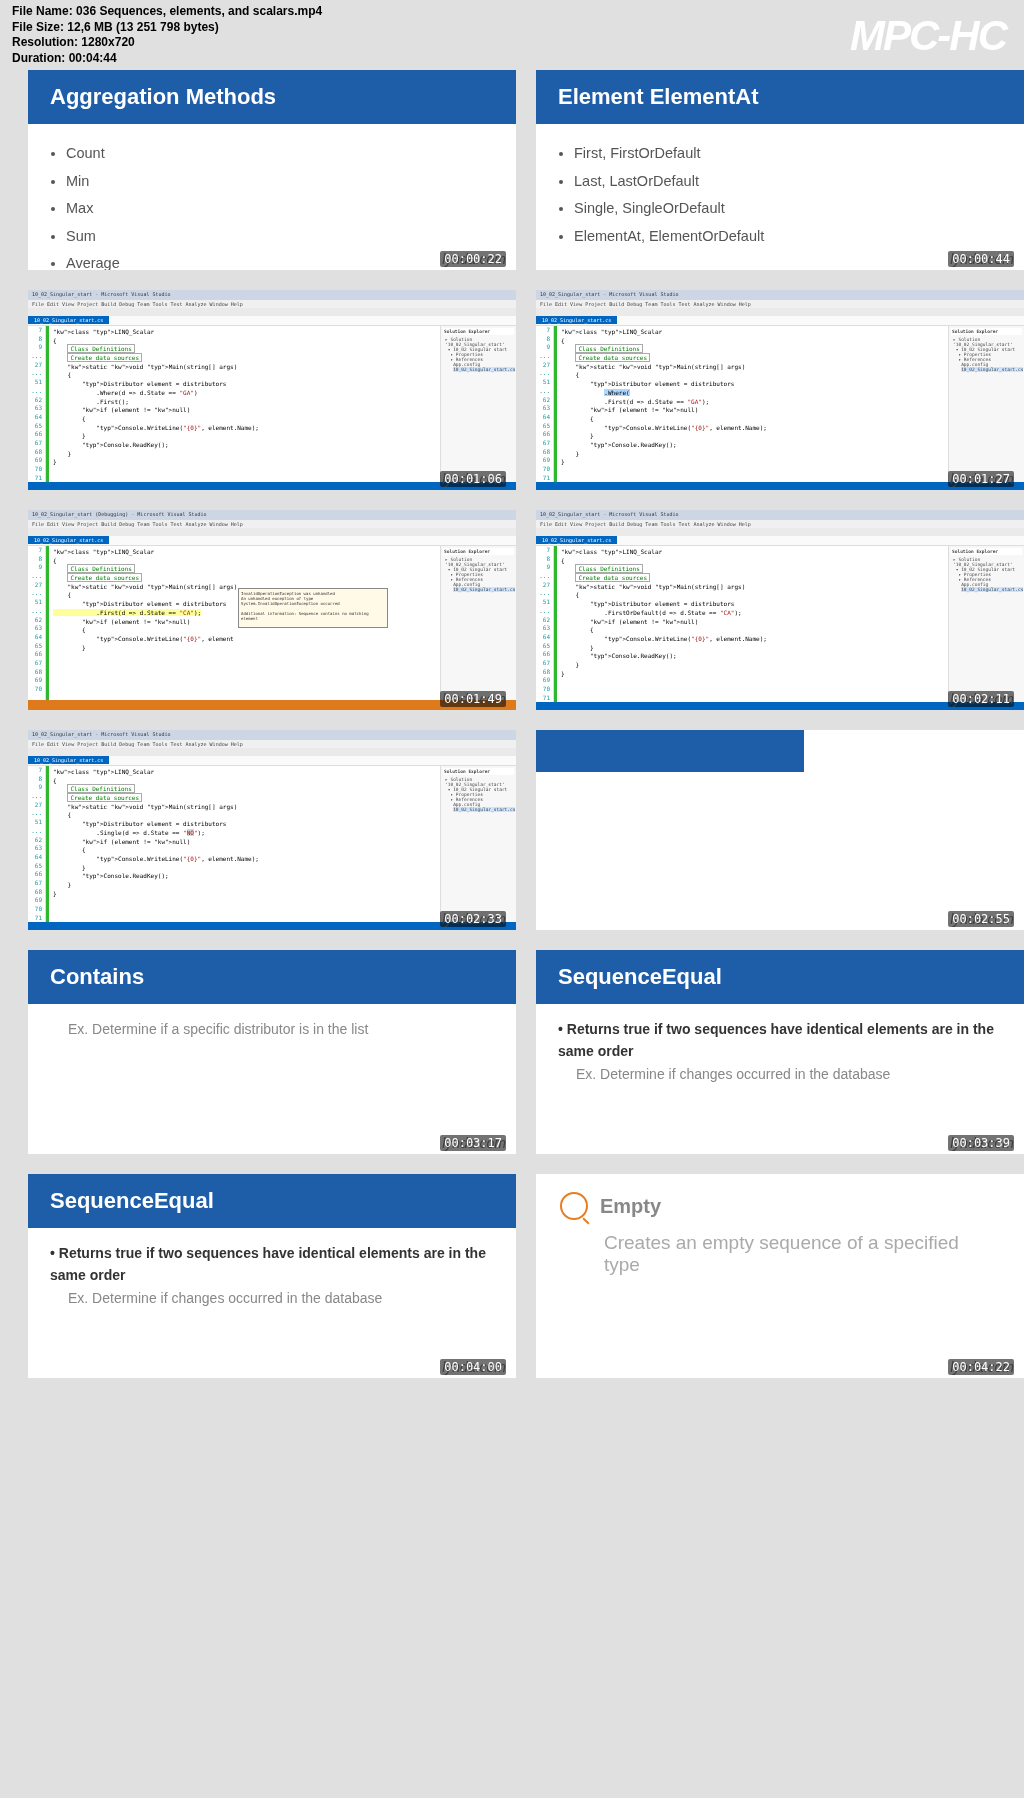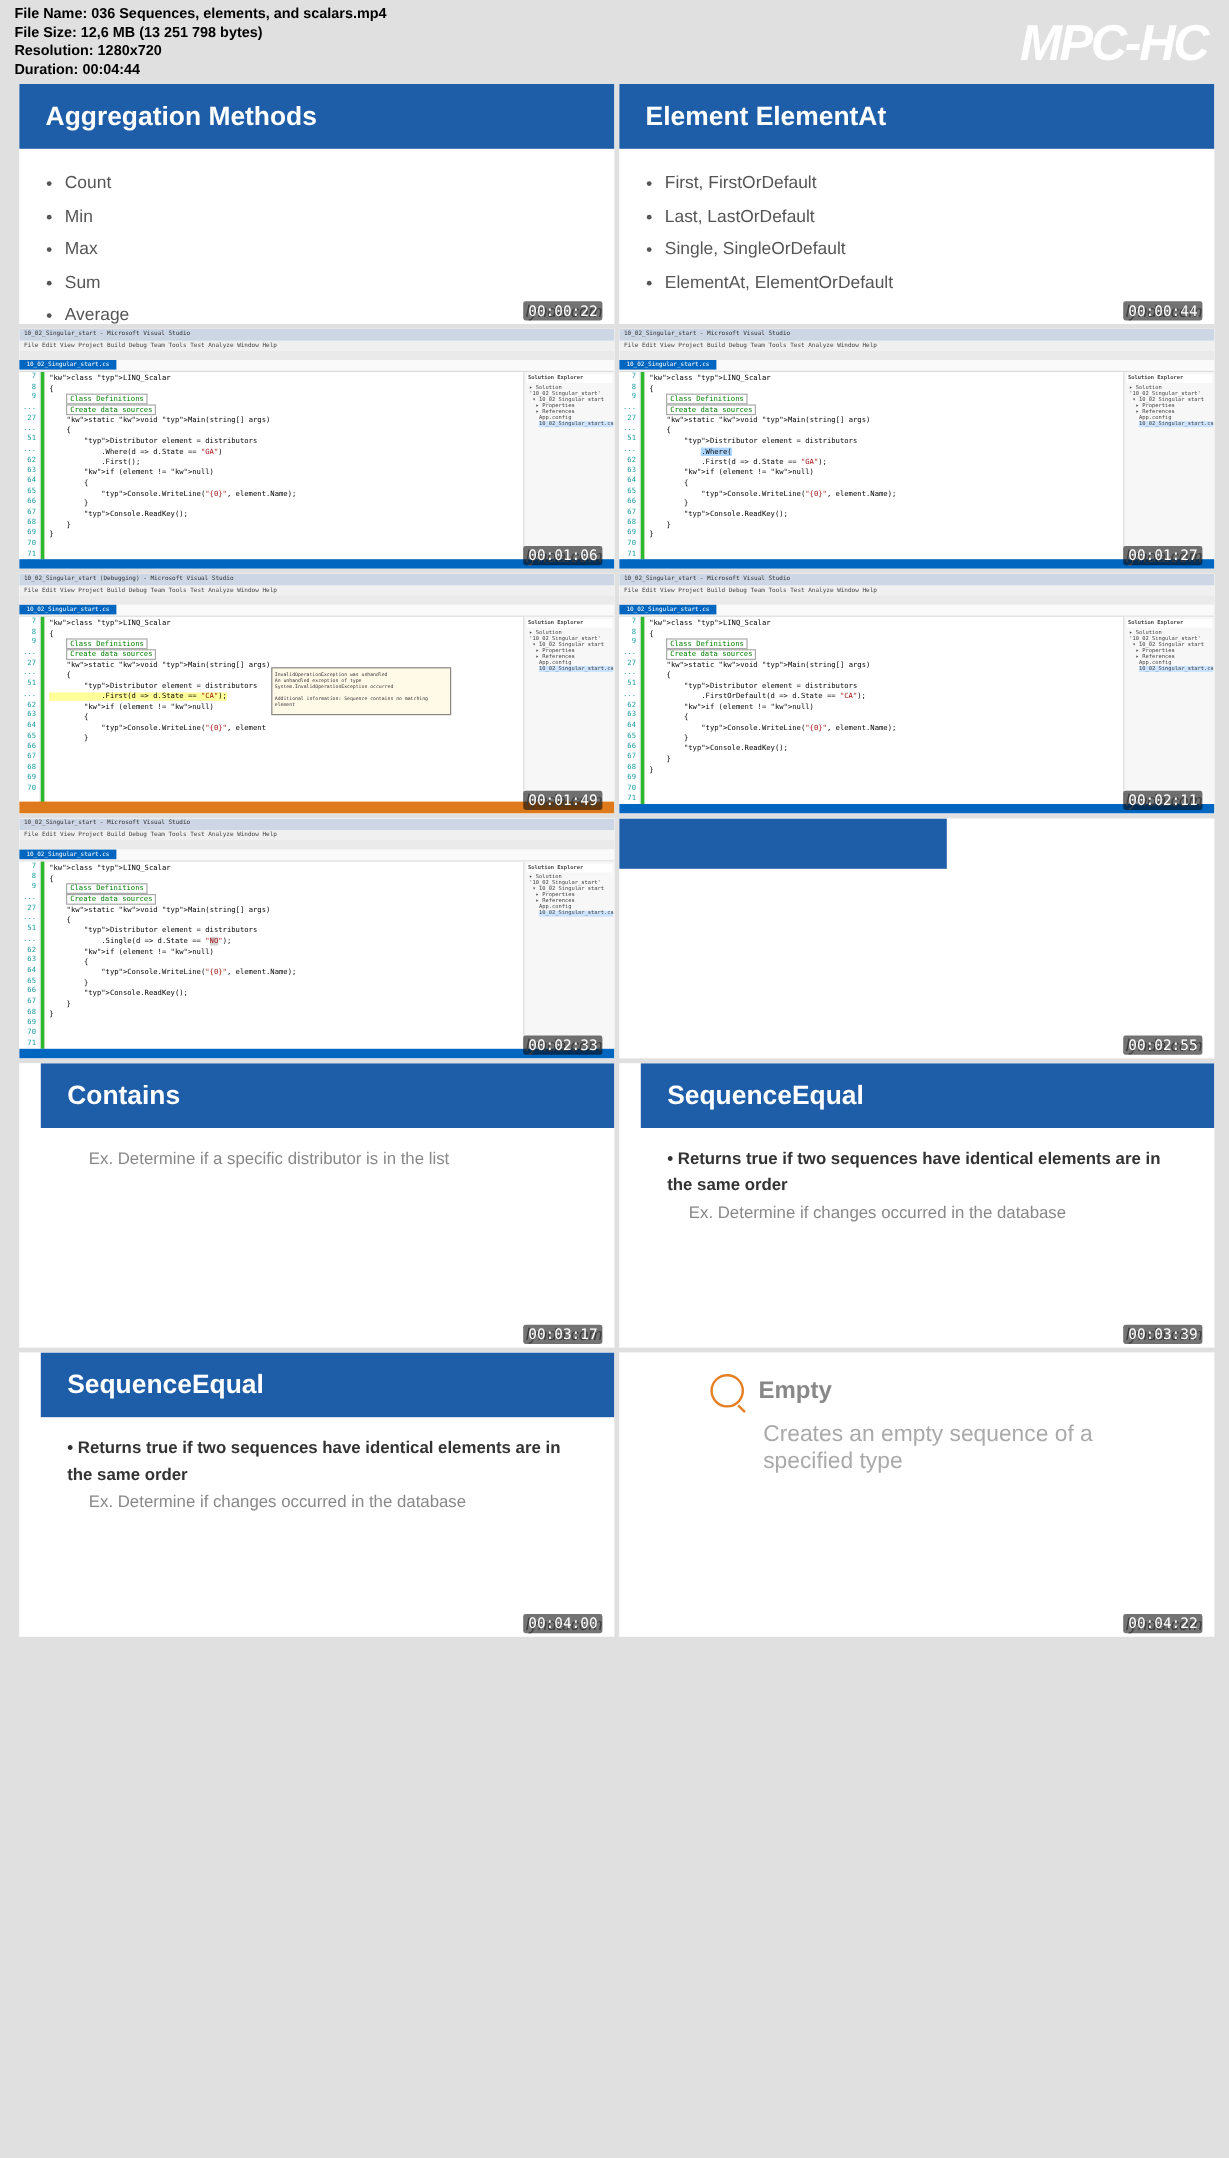--- a/index.html
+++ b/index.html
@@ -26,34 +26,34 @@
   font-size: 42px;
   font-weight: bold;
   font-style: italic;
   color: #fff;
   letter-spacing: -2px;
   font-family: Arial, sans-serif;
 }
 .grid {
   position: absolute;
   top: 70px;
-  left: 16px;
+  left: 28px;
   width: 996px;
   display: grid;
   grid-template-columns: 1fr 1fr;
-  gap: 4px;
+  gap: 20px;
 }
 .cell {
   background: #fff;
   position: relative;
   overflow: hidden;
 }
 .slide-tall { height: 200px; }
 .slide-code { height: 200px; }
-.slide-bottom { height: 237px; padding-left: 18px; }
+.slide-bottom { height: 204px; }
 .slide-header {
   background: #1e5da8;
   color: #fff;
   font-size: 22px;
   font-weight: bold;
   padding: 14px 22px;
   font-family: "Segoe UI", Arial, sans-serif;
 }
 .slide-body {
   padding: 16px 28px;
@@ -187,21 +187,20 @@
   left: 0;
   right: 0;
 }
 .empty-panel {
   background: #1e5da8;
   width: 55%;
   height: 42px;
 }
 .icon-panel {
   padding: 18px 24px;
-  margin-left: 34px;
 }
 .icon-row {
   display: flex;
   align-items: center;
   gap: 12px;
 }
 .search-icon {
   width: 28px;
   height: 28px;
   color: #e67e22;

